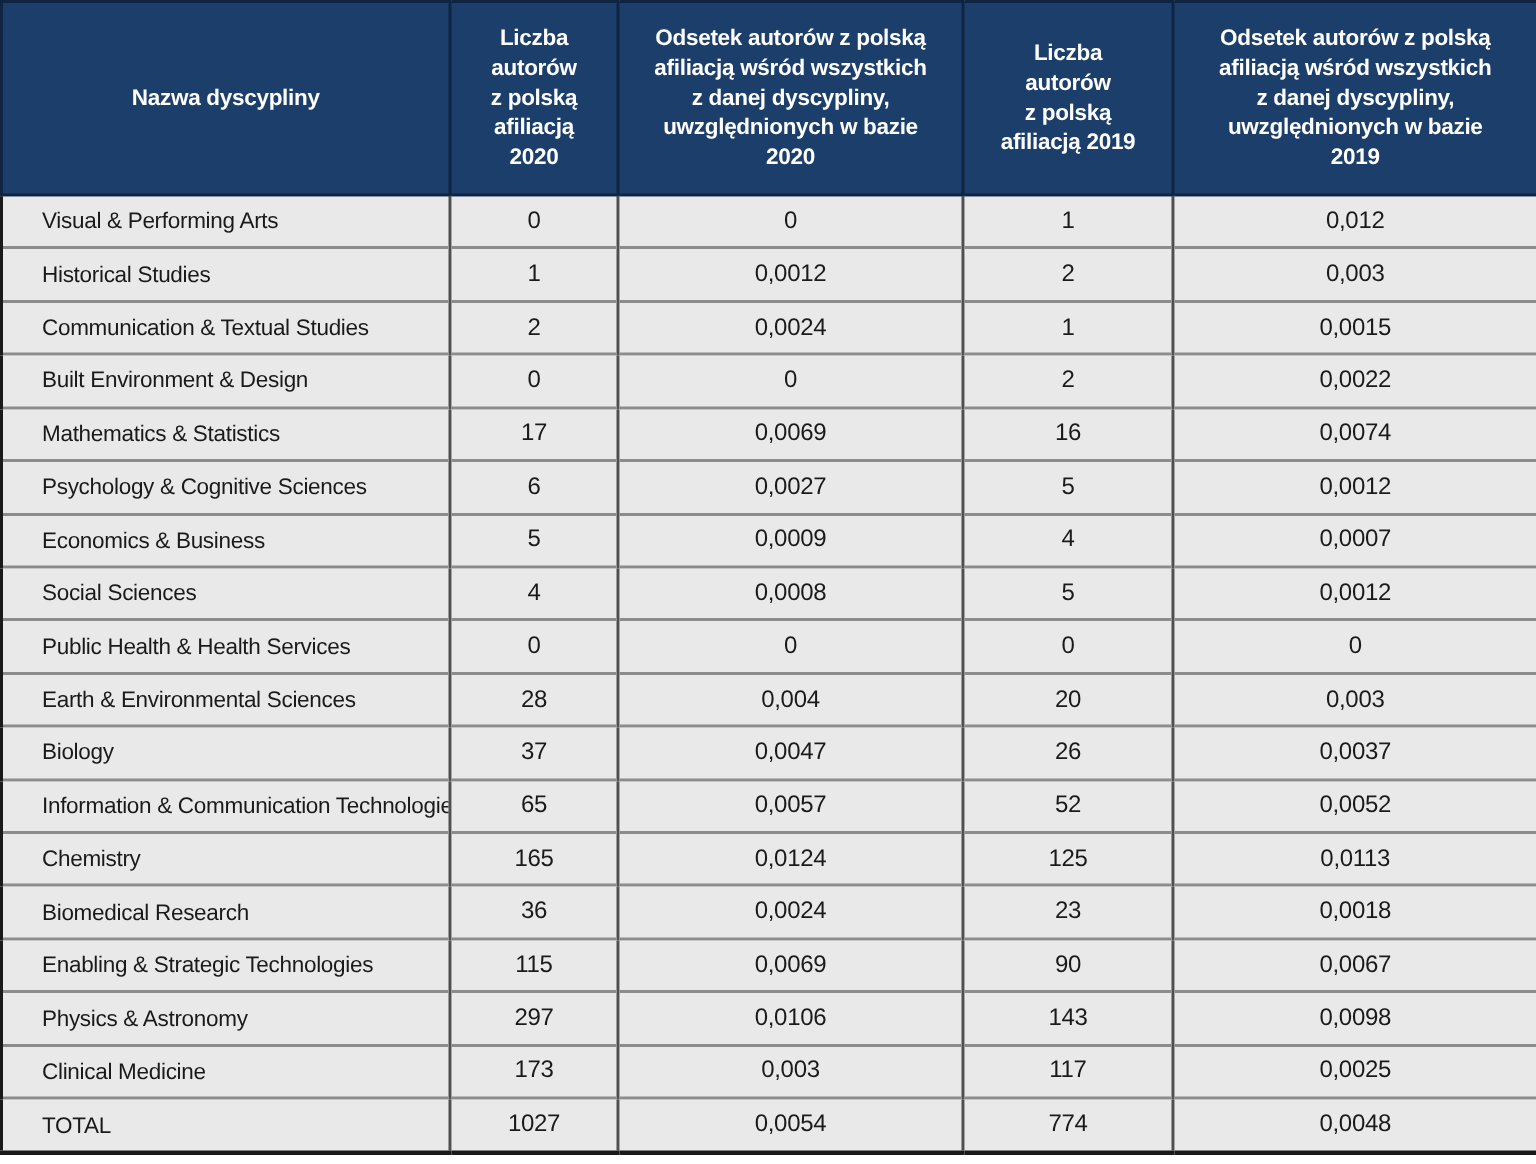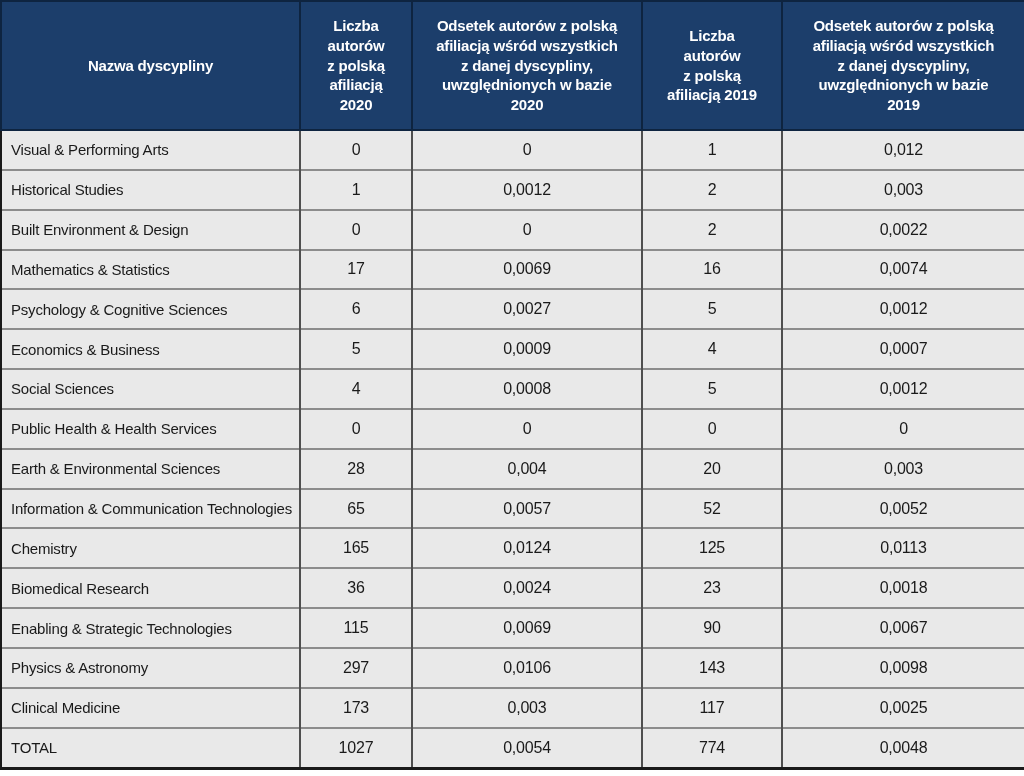--- a/index.html
+++ b/index.html
@@ -50,21 +50,21 @@
     letter-spacing: -0.2px;
     vertical-align: middle;
     padding: 2px 4px;
     border-top: 2px solid var(--grid-horizontal, #8c8c8c);
     border-left: 2px solid var(--grid-vertical, #4f4f4f);
     border-right: 2px solid var(--grid-vertical, #4f4f4f);
     overflow: hidden;
   }
   tbody td.name {
     text-align: left;
-    padding-left: 9px;
+    padding-left: 26px;
     font-size: 15px;
     white-space: nowrap;
   }
   tbody td.num {
     text-align: center;
   }
   tbody tr:first-child td { border-top: 2px solid #20344e; }
   tbody td:first-child { border-left: 2px solid var(--outer-border, #1a1a1a); }
   tbody td:last-child { border-right: 2px solid var(--outer-border, #1a1a1a); }
   tbody tr:last-child td { border-bottom: 3px solid var(--outer-border, #1a1a1a); }
@@ -114,20 +114,27 @@
           <td class="num">0,012</td>
         </tr>
         <tr>
           <td class="name">Historical Studies</td>
           <td class="num">1</td>
           <td class="num">0,0012</td>
           <td class="num">2</td>
           <td class="num">0,003</td>
         </tr>
         <tr>
+          <td class="name">Communication &amp; Textual Studies</td>
+          <td class="num">2</td>
+          <td class="num">0,0024</td>
+          <td class="num">1</td>
+          <td class="num">0,0015</td>
+        </tr>
+        <tr>
           <td class="name">Built Environment &amp; Design</td>
           <td class="num">0</td>
           <td class="num">0</td>
           <td class="num">2</td>
           <td class="num">0,0022</td>
         </tr>
         <tr>
           <td class="name">Mathematics &amp; Statistics</td>
           <td class="num">17</td>
           <td class="num">0,0069</td>
@@ -163,20 +170,27 @@
           <td class="num">0</td>
         </tr>
         <tr>
           <td class="name">Earth &amp; Environmental Sciences</td>
           <td class="num">28</td>
           <td class="num">0,004</td>
           <td class="num">20</td>
           <td class="num">0,003</td>
         </tr>
         <tr>
+          <td class="name">Biology</td>
+          <td class="num">37</td>
+          <td class="num">0,0047</td>
+          <td class="num">26</td>
+          <td class="num">0,0037</td>
+        </tr>
+        <tr>
           <td class="name">Information &amp; Communication Technologies</td>
           <td class="num">65</td>
           <td class="num">0,0057</td>
           <td class="num">52</td>
           <td class="num">0,0052</td>
         </tr>
         <tr>
           <td class="name">Chemistry</td>
           <td class="num">165</td>
           <td class="num">0,0124</td>

